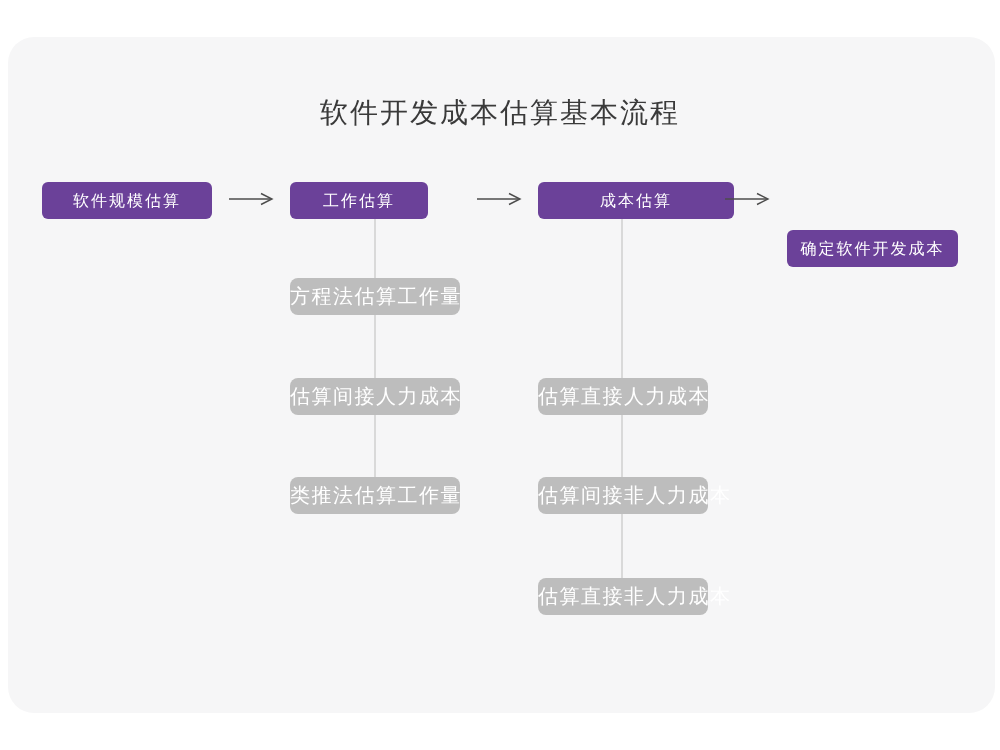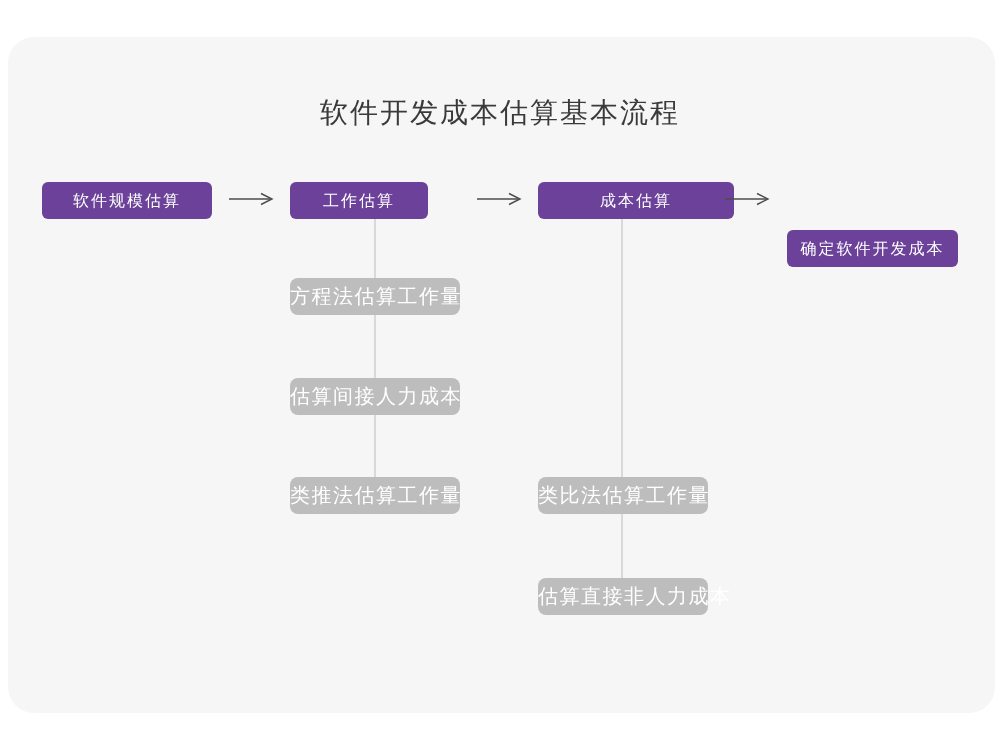--- a/index.html
+++ b/index.html
@@ -117,15 +117,16 @@
 
   <div class="step step4">确定软件开发成本</div>
 
   <div class="vline vline1"></div>
   <div class="vline vline2"></div>
 
   <div class="sub col1 r1">方程法估算工作量</div>
   <div class="sub col1 r2">估算间接人力成本</div>
   <div class="sub col1 r3">类推法估算工作量</div>
 
-  <div class="sub col2 r3">类比法估算工作量</div>
+  <div class="sub col2 r2">估算直接人力成本</div>
+  <div class="sub col2 r3">估算间接非人力成本</div>
   <div class="sub col2 r4">估算直接非人力成本</div>
 </div>
 
 </body></html>

